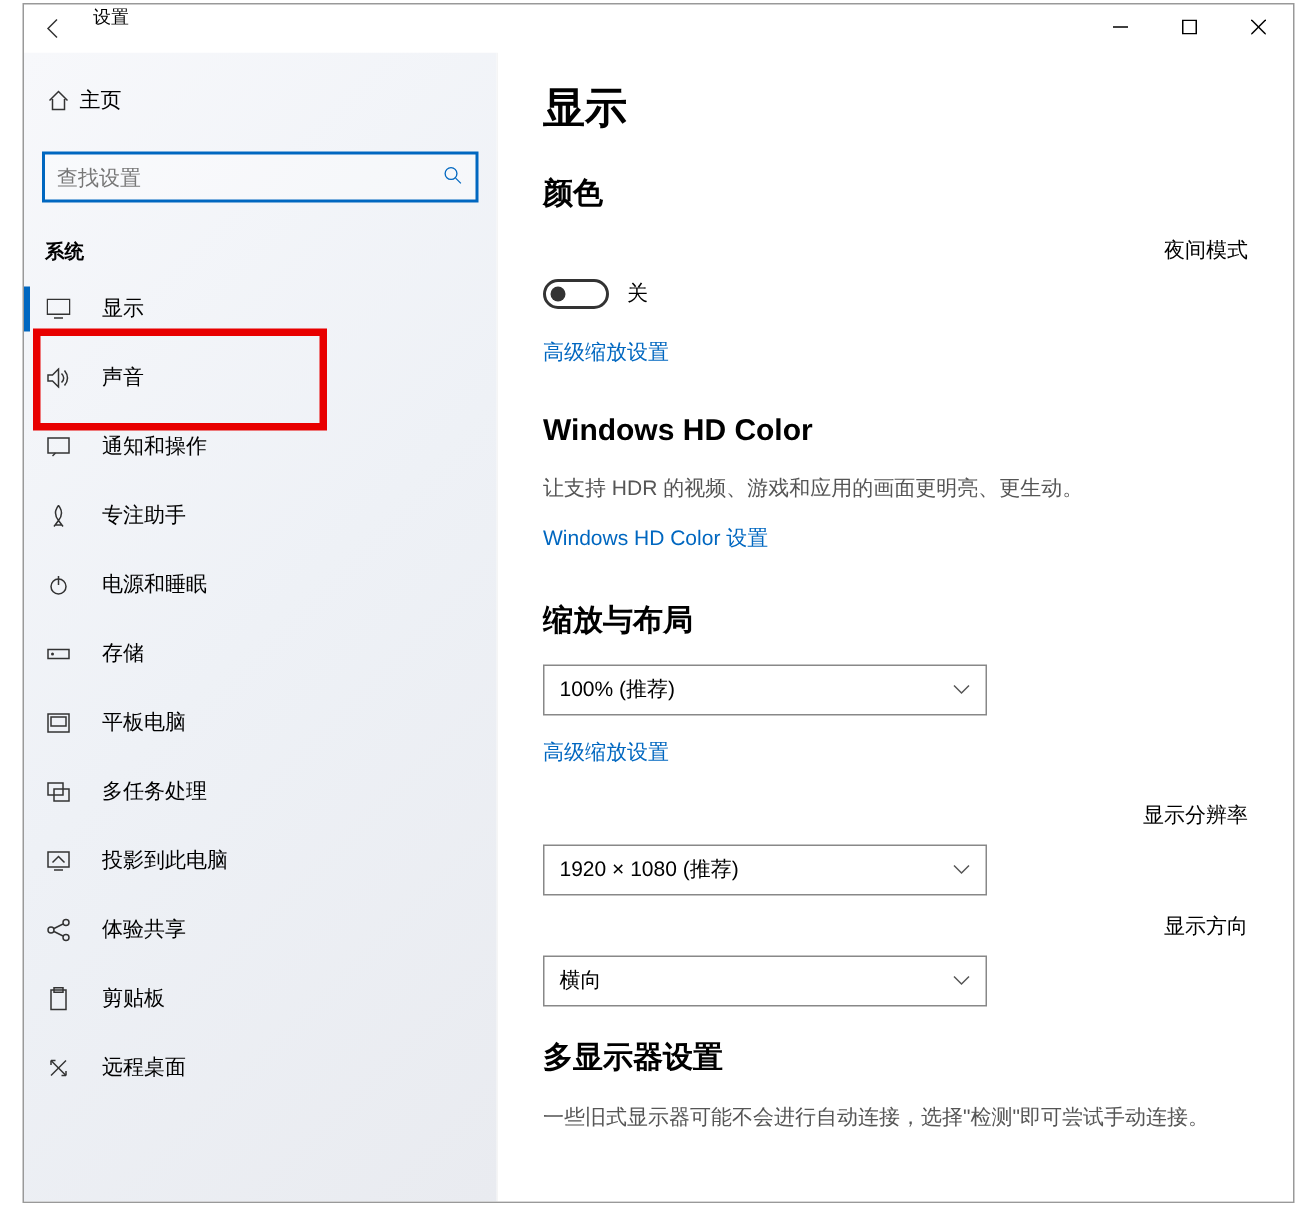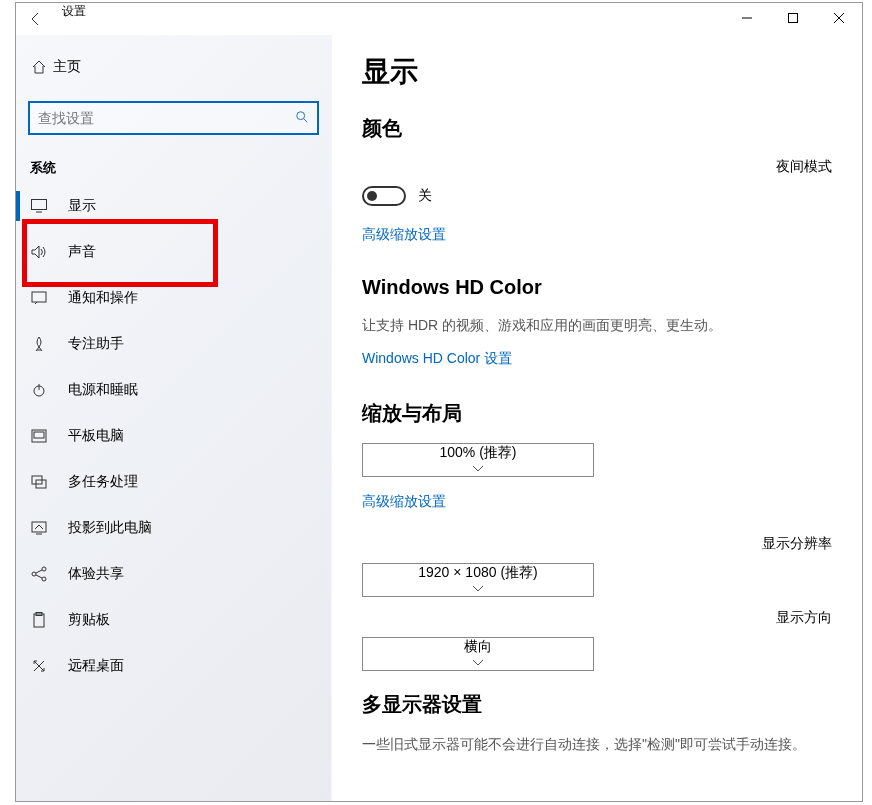--- a/index.html
+++ b/index.html
@@ -199,31 +199,30 @@
     margin-top: 8px;
     margin-bottom: 12px;
   }
   .desc {
     font-size: 14px;
     color: #555;
     margin-bottom: 6px;
     line-height: 1.5;
   }
   .dropdown {
-    width: 232px;
+    width: 296px;
     height: 34px;
     border: 1px solid #888;
     display: flex;
     align-items: center;
     justify-content: space-between;
     padding: 0 10px;
     font-size: 14px;
     cursor: pointer;
     margin-bottom: 8px;
-    flex-direction: column;
   }
   .dropdown .chev {
     font-size: 12px;
     color: #555;
   }
   .content .block { margin-bottom: 6px; }
 </style>
 </head>
 <body>
 
@@ -328,20 +327,29 @@
         <div class="nav-item">
           <span class="icon">
             <svg width="16" height="16" viewBox="0 0 16 16">
                 <circle cx="8" cy="9" r="5" stroke="#333" fill="none"></circle>
                 <line x1="8" y1="2" x2="8" y2="8" stroke="#333"></line>
               </svg>
           </span>
           <span class="label">电源和睡眠</span>
         </div>
 
+        <div class="nav-item">
+          <span class="icon">
+            <svg width="16" height="12" viewBox="0 0 16 12">
+                <rect x="1" y="3" width="14" height="6" stroke="#333" fill="none"></rect>
+                <circle cx="4" cy="6" r="1" fill="#333"></circle>
+              </svg>
+          </span>
+          <span class="label">存储</span>
+        </div>
 
         <div class="nav-item">
           <span class="icon">
             <svg width="16" height="14" viewBox="0 0 16 14">
                 <rect x="1" y="1" width="14" height="12" stroke="#333" fill="none"></rect>
                 <rect x="3" y="3" width="10" height="6" stroke="#333" fill="none"></rect>
               </svg>
           </span>
           <span class="label">平板电脑</span>
         </div>

